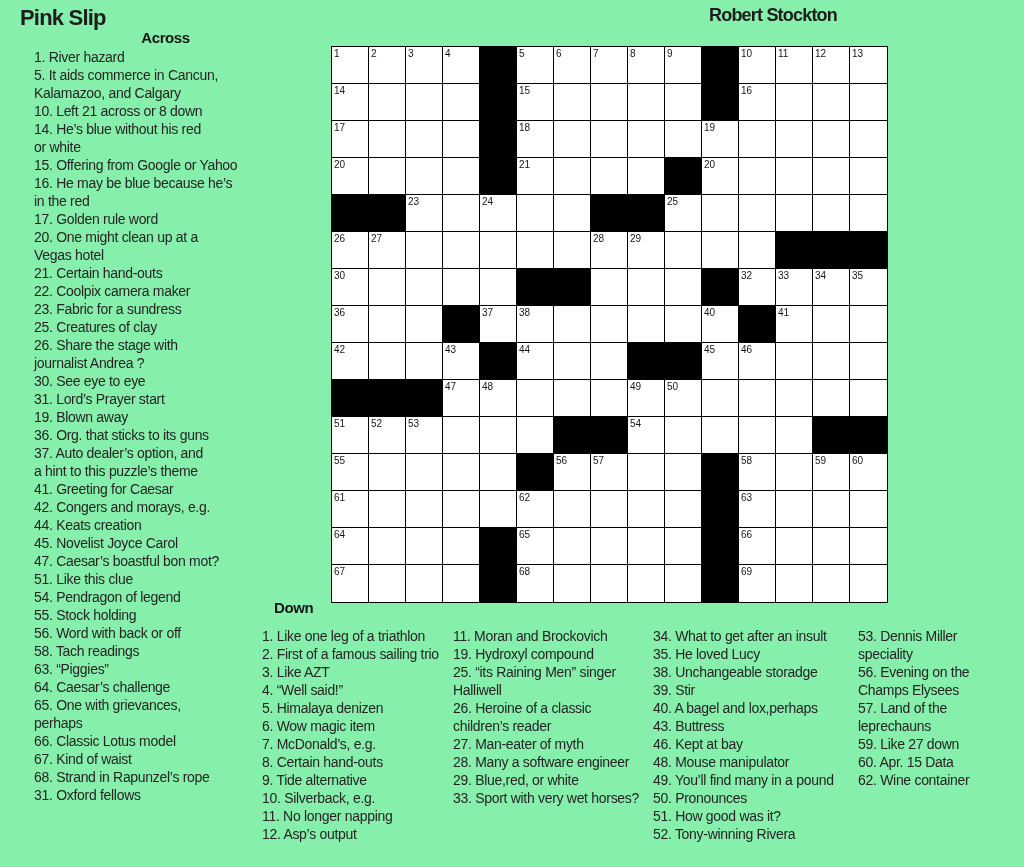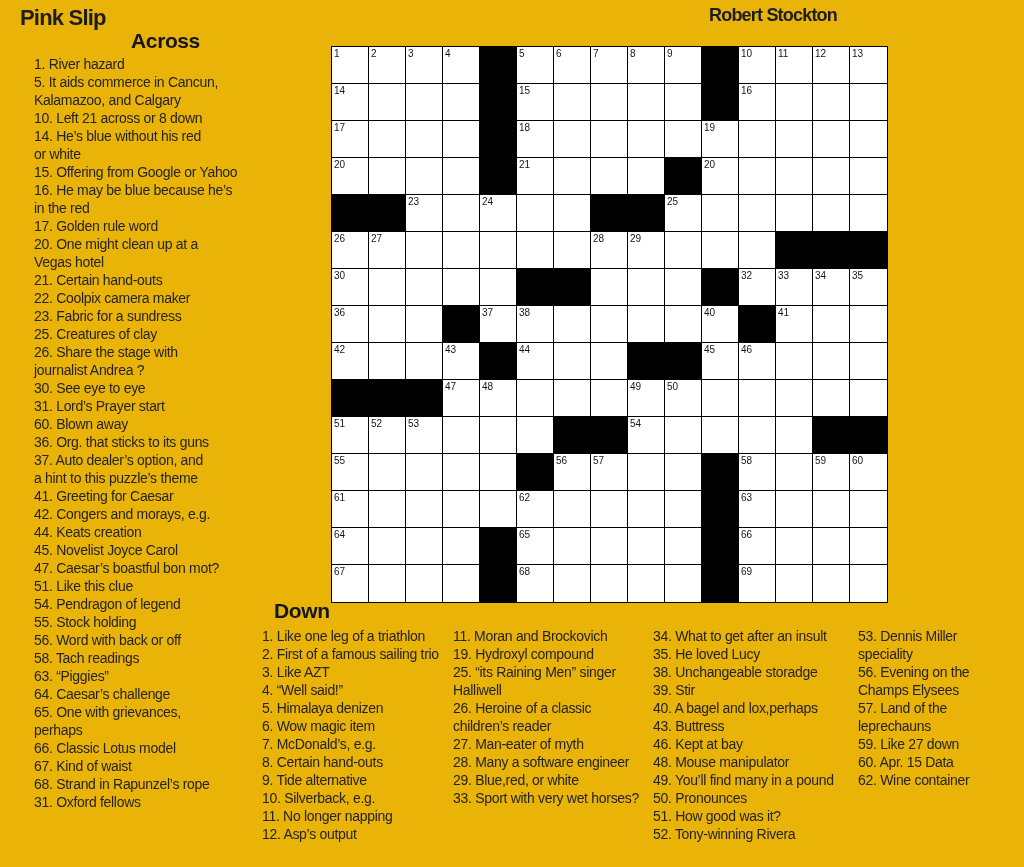--- a/index.html
+++ b/index.html
@@ -1,20 +1,20 @@
 <!DOCTYPE html>
 <html><head>
 <meta charset="utf-8">
 <style>
   html, body { margin: 0; padding: 0; background: #ffffff; }
   .page {
     position: relative;
     width: 1024px;
     height: 867px;
-    background: #eab308;
+    background: #86efac;
     font-family: "Liberation Sans", sans-serif;
     color: #1d1d1d;
     overflow: hidden;
   }
   .title {
     position: absolute;
     left: 20px;
     top: 5px;
     font-size: 22px;
     font-weight: bold;
@@ -22,21 +22,21 @@
   }
   .author {
     position: absolute;
     left: 709px;
     top: 5px;
     font-size: 18px;
     font-weight: bold;
     letter-spacing: -0.8px;
   }
   .list-heading {
-    font-size: 21px;
+    font-size: 15px;
     font-weight: bold;
     letter-spacing: -0.4px;
     color: #161616;
   }
   .across-section {
     position: absolute;
     left: 34px;
     top: 29px;
     width: 263px;
   }
@@ -114,21 +114,21 @@
         <div class="clue">20. One might clean up at a
 Vegas hotel</div>
         <div class="clue">21. Certain hand-outs</div>
         <div class="clue">22. Coolpix camera maker</div>
         <div class="clue">23. Fabric for a sundress</div>
         <div class="clue">25. Creatures of clay</div>
         <div class="clue">26. Share the stage with
 journalist Andrea ?</div>
         <div class="clue">30. See eye to eye</div>
         <div class="clue">31. Lord’s Prayer start</div>
-        <div class="clue">60. Blown away</div>
+        <div class="clue">19. Blown away</div>
         <div class="clue">36. Org. that sticks to its guns</div>
         <div class="clue">37. Auto dealer’s option, and
 a hint to this puzzle’s theme</div>
         <div class="clue">41. Greeting for Caesar</div>
         <div class="clue">42. Congers and morays, e.g.</div>
         <div class="clue">44. Keats creation</div>
         <div class="clue">45. Novelist Joyce Carol</div>
         <div class="clue">47. Caesar’s boastful bon mot?</div>
         <div class="clue">51. Like this clue</div>
         <div class="clue">54. Pendragon of legend</div>

